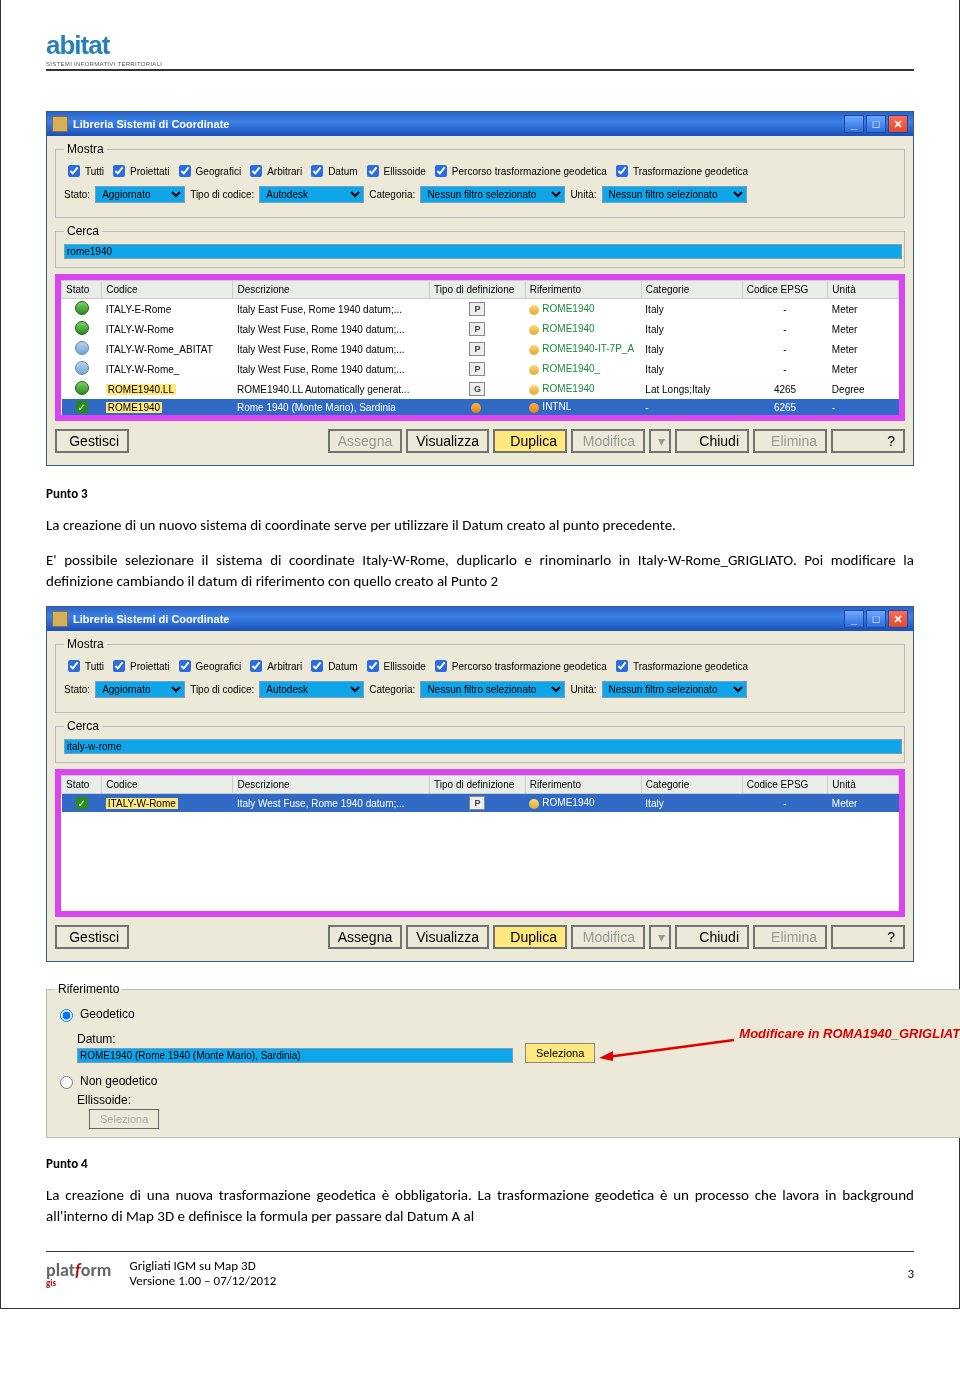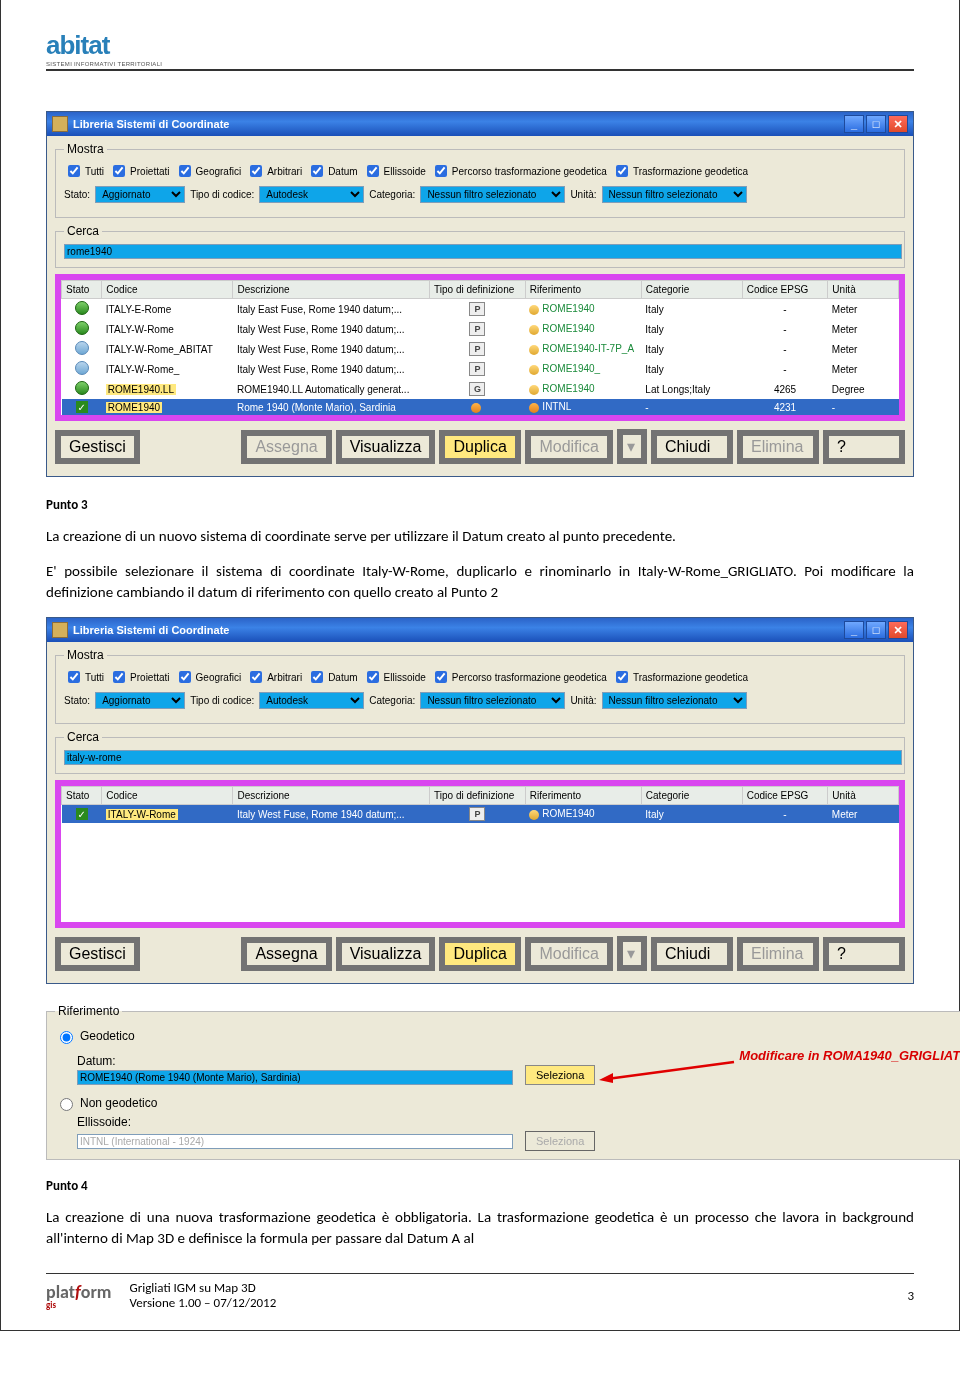--- a/index.html
+++ b/index.html
@@ -30,21 +30,21 @@
 .green-dot{width:12px;height:12px;border-radius:50%;background:linear-gradient(#7ed06a,#2a8a1e);display:inline-block;border:1px solid #1e6514}
 .globe-dot{width:12px;height:12px;border-radius:50%;background:linear-gradient(#b8d4ec,#6fa8d4);display:inline-block;border:1px solid #5a8ab8}
 .check-sel{width:12px;height:12px;background:#2a8a1e;color:#fff;display:inline-flex;align-items:center;justify-content:center;font-size:10px}
 .pbox{display:inline-flex;width:14px;height:12px;border:1px solid #888;background:#eee;align-items:center;justify-content:center;font-size:9px;font-weight:bold;color:#444}
 .pbox.g{color:#444}
 .refball{width:10px;height:10px;border-radius:50%;background:linear-gradient(#ffd87a,#e0a830);display:inline-block;margin-right:3px;vertical-align:middle}
 .refball.orange{background:linear-gradient(#ffb347,#e0801e)}
 .reftxt{color:#1a8a3a;font-size:10px}
 tr.hl .reftxt{color:#fff}
 .actions{display:flex;gap:4px;padding:8px 0 2px;align-items:center}
-.btn{background:#ece9d8;border:6px solid #737373;padding:2px 8px;font-size:16px;cursor:pointer;min-width:54px;text-align:left}
+.btn{background:#ece9d8;border:2px solid #737373;padding:2px 8px;font-size:14px;cursor:pointer;min-width:54px;text-align:right}
 .btn.dis{color:#999}
 .btn.yel{background:#ffe97f}
 .btn.split{padding:2px 4px;min-width:10px}
 .flex-spacer{flex:1}
 .paragraph{font-family:Calibri,Arial;font-size:15px;line-height:1.4;text-align:justify;margin:14px 0}
 h3{font-family:Calibri,Arial;font-size:13px;font-weight:bold;margin:18px 0 6px}
 .rif-panel{border:0;padding:0}
 .rif-panel fieldset{background:#ece9d8}
 .radio-row{display:flex;align-items:center;gap:4px;margin:4px 0;font-size:12px}
 .datum-input{width:430px;font-size:12px;padding:3px 4px}
@@ -182,21 +182,21 @@
                 <td style="text-align:center">4265</td>
                 <td>Degree</td>
               </tr>
               <tr class="hl">
                 <td style="text-align:center"><span class="check-sel">✓</span></td>
                 <td><span class="selected-code" style="background:#ffe97f;color:#000">ROME1940</span></td>
                 <td>Rome 1940 (Monte Mario), Sardinia</td>
                 <td style="text-align:center"><span class="refball orange"></span></td>
                 <td><span class="refball orange"></span><span class="reftxt">INTNL</span></td>
                 <td>-</td>
-                <td style="text-align:center">4231</td>
+                <td style="text-align:center">6265</td>
                 <td>-</td>
               </tr>
             </tbody>
         </table>
       </div>
       <div class="actions">
         <span class="btn">Gestisci</span>
         <span class="flex-spacer"></span>
         <span class="btn dis">Assegna</span>
         <span class="btn">Visualizza</span>
@@ -326,21 +326,20 @@
         </div>
         <span class="modif-note" style="white-space:nowrap;margin-bottom:22px">Modificare in ROMA1940_GRIGLIATO</span>
       </div>
       <div class="radio-row" style="margin-top:10px">
         <input type="radio" style="">
         <span>Non geodetico</span>
       </div>
       <div style="padding-left:22px">
         <div class="lbl" style="font-size:12px;margin-bottom:2px">Ellissoide:</div>
         <div style="display:flex;align-items:center">
-          <input type="text" class="datum-input dis" disabled="" value="INTNL (International - 1924)" style="">
           <button class="sel-btn dis" disabled="">Seleziona</button>
         </div>
       </div>
     </fieldset>
   </div>
 
   <h3>Punto 4</h3>
   <p class="paragraph">La creazione di una nuova trasformazione geodetica è obbligatoria. La trasformazione geodetica è un processo che lavora in background all'interno di Map 3D e definisce la formula per passare dal Datum A al</p>
 
   <div class="footer">

